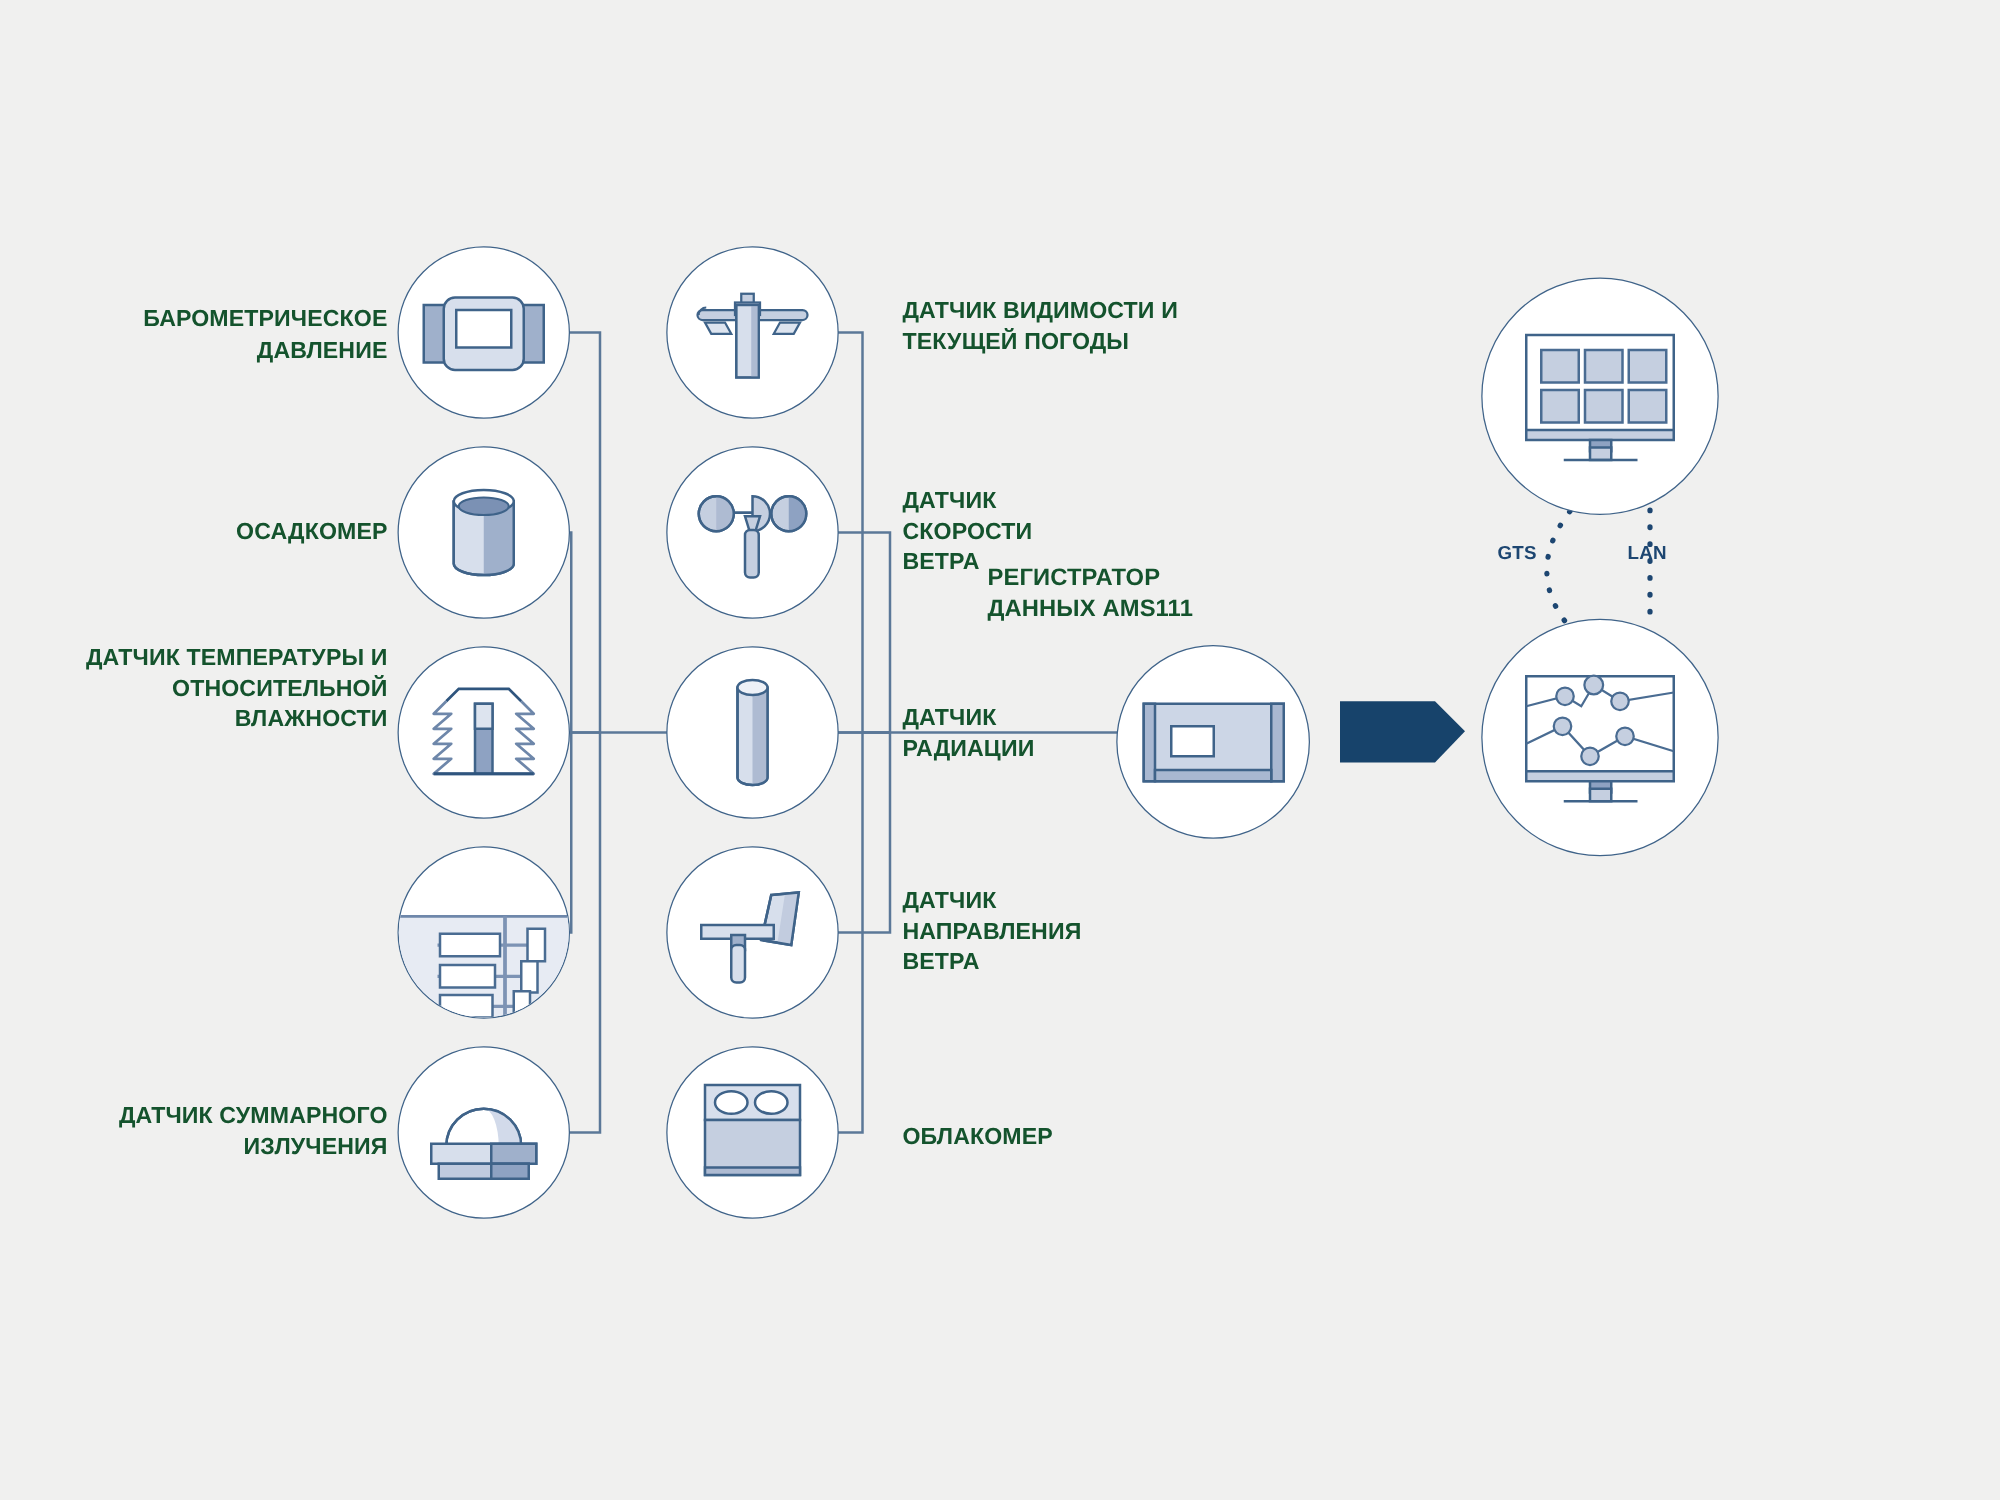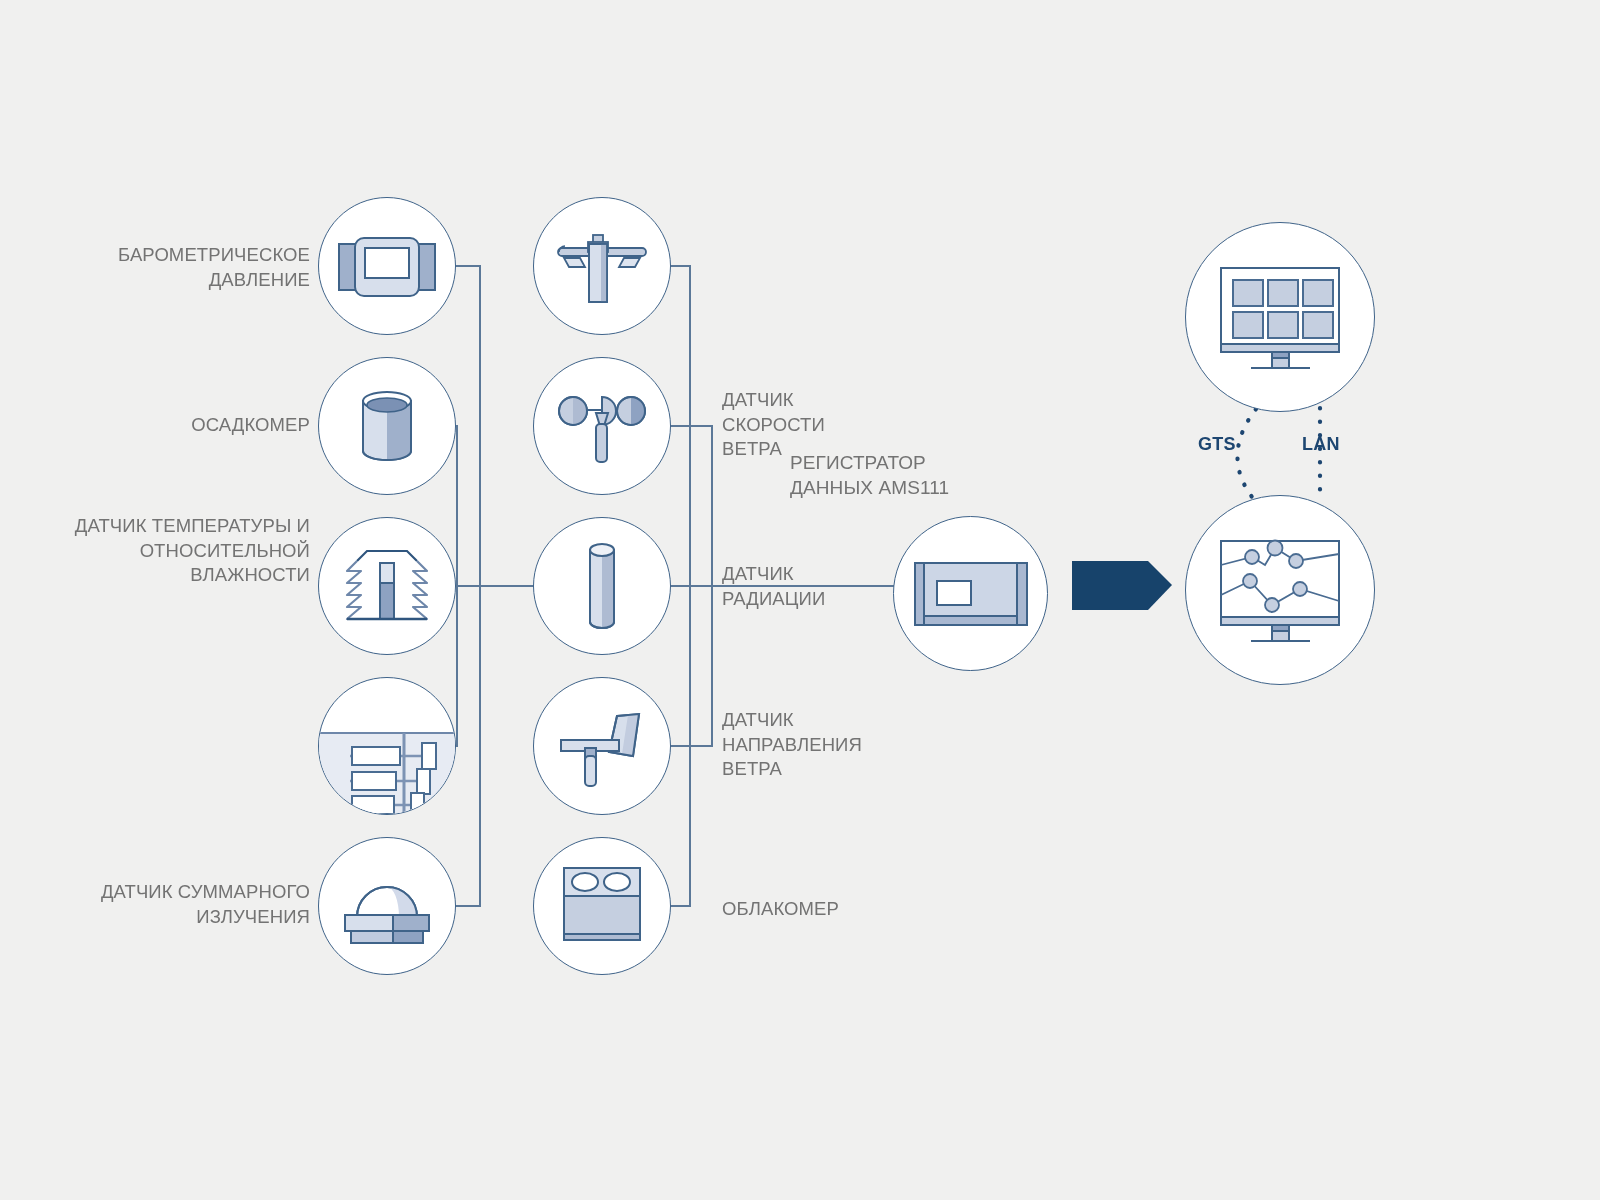--- a/index.html
+++ b/index.html
@@ -18,36 +18,36 @@
     background:#ffffff;
     border:1.6px solid #3f6389;
     box-sizing:border-box;
     display:flex;align-items:center;justify-content:center;
     overflow:hidden;
   }
   .circle svg{display:block;}
 
   .label{
     position:absolute;
-    color:#737373;
-    font-weight:normal;
+    color:#14532d;
+    font-weight:bold;
     letter-spacing:0.1px;
     line-height:1.33;
     text-transform:uppercase;
     white-space:pre-line;
   }
   .lbl-left{text-align:right;}
   .lbl-right{text-align:left;}
   .f18{font-size:18.5px;}
   .f19{font-size:19px;}
   .net{
     position:absolute;
     color:#1d4671;
     font-weight:bold;
-    font-size:18px;
+    font-size:15px;
     letter-spacing:0.2px;
   }
 </style>
 </head>
 <body>
 
 <div id="stage">
 
   <svg id="wires" viewBox="0 0 1600 1200" xmlns="http://www.w3.org/2000/svg">
     <g fill="none" stroke="#5b7898" stroke-width="2">
@@ -167,20 +167,22 @@
         <path d="M20,32 a6,6 0 0 1 6,-6" fill="none" stroke="#3f6389" stroke-width="1.6"></path>
         <path d="M25,38 L41,38 L46,47 L30,47 Z" fill="#dde4ef" stroke="#3f6389" stroke-width="1.8"></path>
         <path d="M101,38 L85,38 L80,47 L96,47 Z" fill="#dde4ef" stroke="#3f6389" stroke-width="1.8"></path>
         <rect x="49" y="22" width="20" height="10" fill="#c5cfe0" stroke="#3f6389" stroke-width="1.8"></rect>
         <rect x="50" y="24" width="18" height="58" fill="#d7dfec" stroke="#3f6389" stroke-width="1.8"></rect>
         <rect x="62" y="24" width="6" height="58" fill="#aebbd2" stroke="none"></rect>
         <rect x="50" y="24" width="18" height="58" fill="none" stroke="#3f6389" stroke-width="1.8"></rect>
       </svg>
     </span>
   </div>
+  <div class="label lbl-right f18" style="left:722px;top:236px;width:300px;">ДАТЧИК ВИДИМОСТИ И
+ТЕКУЩЕЙ ПОГОДЫ</div>
 
   <div class="circle" style="left:533px;top:357px;width:138px;height:138px;">
     <span>
       <svg width="104" height="92" viewBox="0 0 104 92">
         <line x1="26" y1="30" x2="78" y2="30" stroke="#3f6389" stroke-width="2.2"></line>
         <circle cx="23" cy="31" r="14" fill="#c5cfe0" stroke="#3f6389" stroke-width="2"></circle>
         <path d="M23,17 a14,14 0 0 1 14,14 a14,14 0 0 1 -14,14 Z" fill="#aebbd2" stroke="none"></path>
         <circle cx="23" cy="31" r="14" fill="none" stroke="#3f6389" stroke-width="2"></circle>
         <circle cx="81" cy="31" r="14" fill="#c5cfe0" stroke="#3f6389" stroke-width="2"></circle>
         <path d="M81,17 a14,14 0 0 1 14,14 a14,14 0 0 1 -14,14 Z" fill="#8ea2c2" stroke="none"></path>

